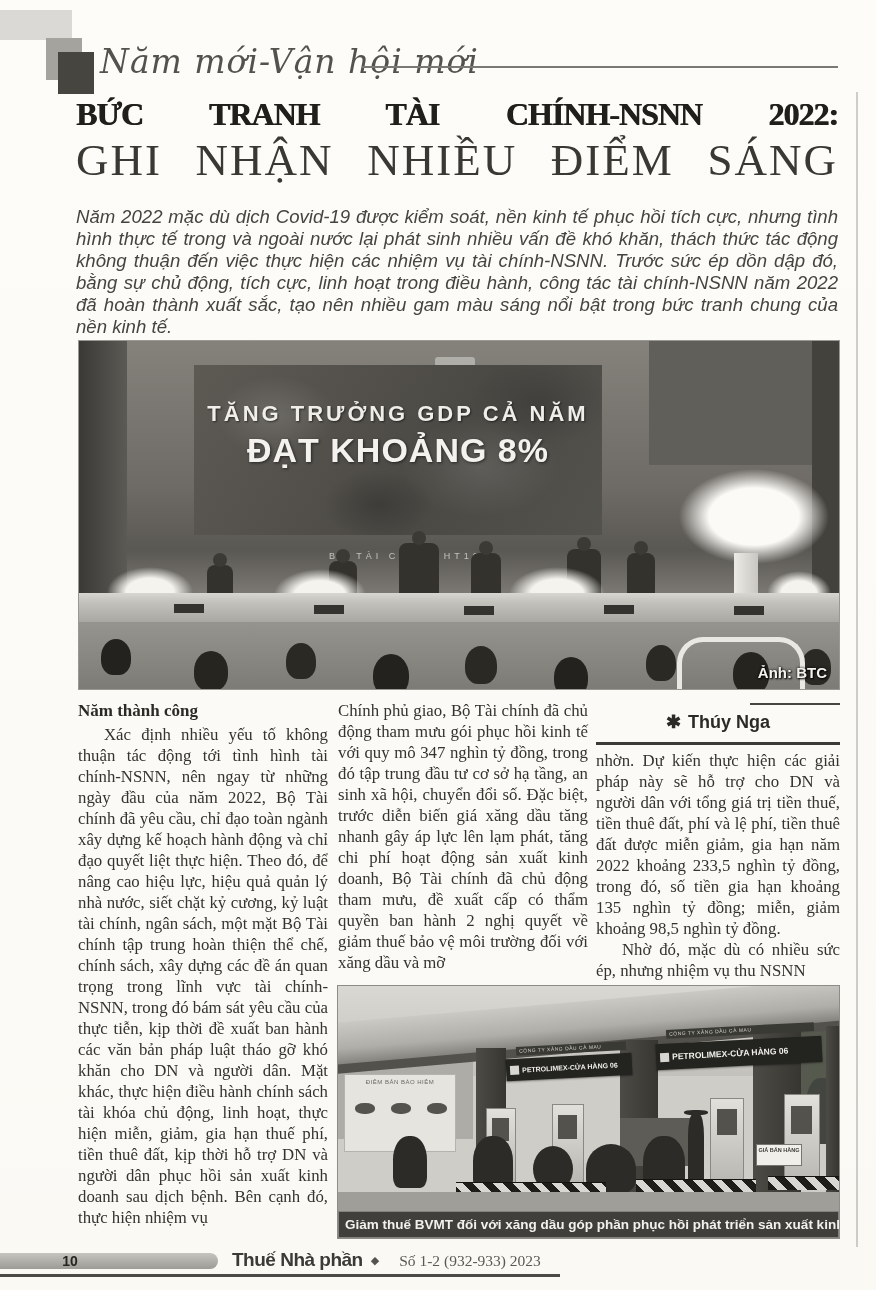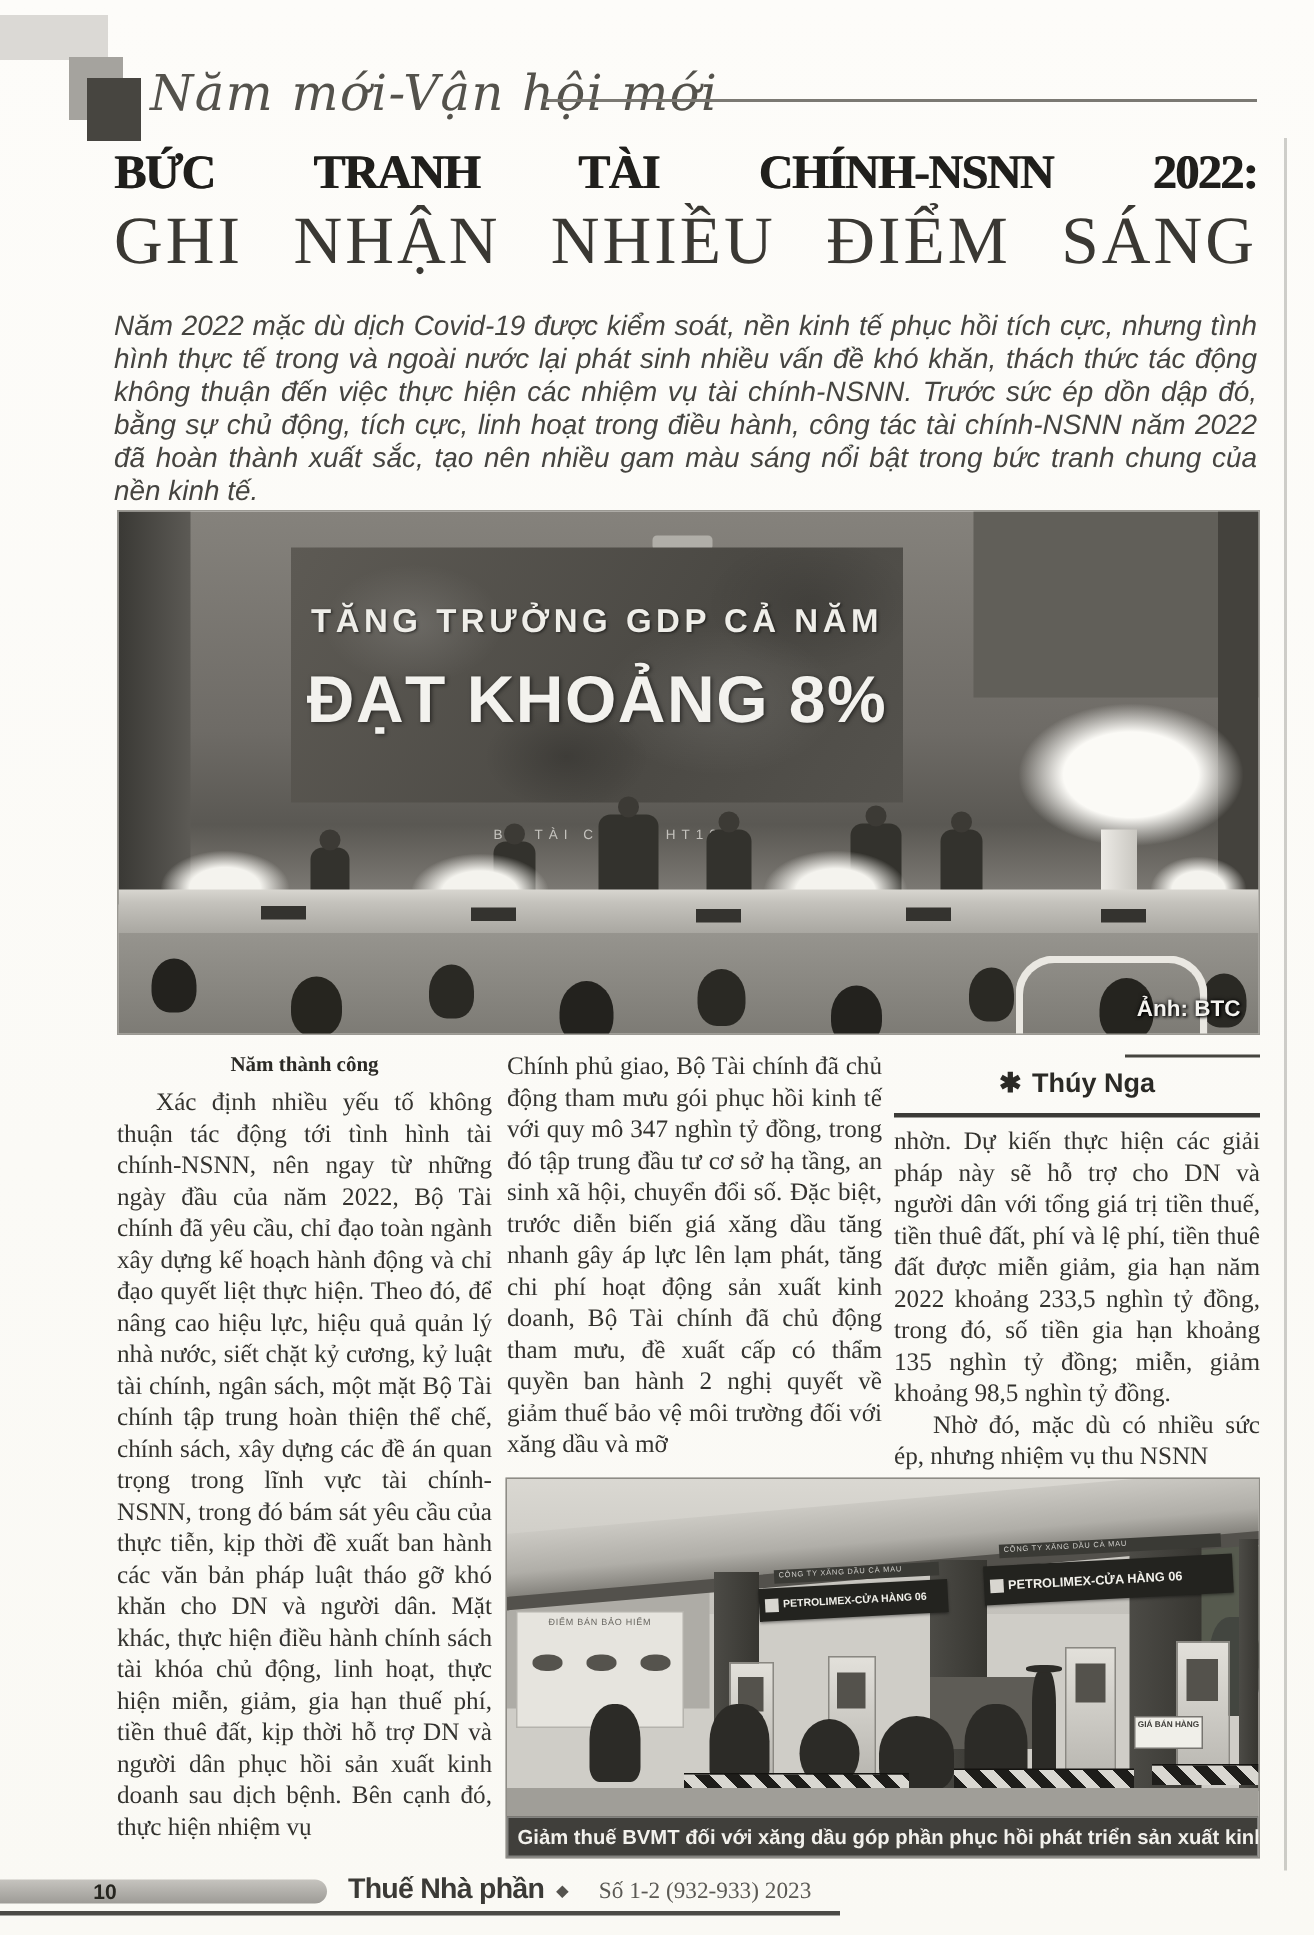--- a/index.html
+++ b/index.html
@@ -47,22 +47,22 @@
        radial-gradient(70px 45px at 85% 22%,rgba(0,0,0,.16),transparent),
        linear-gradient(120deg,#5d5a54,#4b4944 60%,#555younger)}
   .p1-screen{background:
        radial-gradient(60px 40px at 20% 30%,rgba(255,255,255,.13),transparent),
        radial-gradient(80px 50px at 70% 60%,rgba(255,255,255,.10),transparent),
        radial-gradient(55px 35px at 45% 82%,rgba(0,0,0,.20),transparent),
        radial-gradient(70px 45px at 85% 22%,rgba(0,0,0,.16),transparent),
        linear-gradient(120deg,#5d5a54,#4b4944 60%,#54524d);}
   .p1-sl1{margin-top:36px;text-align:center;color:#efeee9;font-family:"Liberation Sans",sans-serif;
           font-weight:700;font-size:22px;letter-spacing:3px;text-shadow:1px 1px 2px rgba(0,0,0,.55);}
-  .p1-sl2{margin-top:15px;text-align:center;color:#f3f2ee;font-family:"Liberation Sans",sans-serif;
-          font-weight:700;font-size:44px;letter-spacing:1px;text-shadow:1px 1px 3px rgba(0,0,0,.55);}
+  .p1-sl2{margin-top:4px;text-align:center;color:#f3f2ee;font-family:"Liberation Sans",sans-serif;
+          font-weight:700;font-size:34px;letter-spacing:1px;text-shadow:1px 1px 3px rgba(0,0,0,.55);}
   .p1-backdrop{left:250px;top:210px;font-family:"Liberation Sans",sans-serif;font-size:9px;
           letter-spacing:4px;color:#d6d4cf;opacity:.85;}
   .puff{border-radius:50%;background:radial-gradient(closest-side,#f4f3ee 0 55%,rgba(244,243,238,0) 100%);}
   .pf1{left:28px;top:226px;width:86px;height:50px;}
   .pf2{left:195px;top:228px;width:92px;height:52px;}
   .pf3{left:430px;top:226px;width:96px;height:54px;}
   .pf4{left:688px;top:230px;width:64px;height:44px;}
   .pf-big{left:600px;top:128px;width:150px;height:95px;
           background:radial-gradient(closest-side,#fbfaf6 0 60%,rgba(251,250,246,0) 100%);}
   .pedestal{left:655px;top:212px;width:24px;height:62px;background:linear-gradient(90deg,#eceae5,#c9c7c1);}
@@ -88,21 +88,21 @@
           border-radius:26px 26px 0 0;}
   .p1-credit{right:12px;bottom:8px;font-family:"Liberation Sans",sans-serif;font-weight:700;
           font-size:15px;color:#f4f3ef;text-shadow:0 0 3px #000,1px 1px 2px #000;}
 
   
   .col{font-size:16.8px;line-height:21px;text-align:justify;}
   .col p{margin:0;}
   .col1{left:78px;top:700px;width:250px;}
   .col2{left:338px;top:700px;width:250px;}
   .col3{left:596px;top:698px;width:244px;}
-  .sec-head{text-align:center;font-weight:700;font-size:14px;margin:0 0 3px 0;color:#2b2a26;}
+  .sec-head{text-align:left;font-weight:700;font-size:17px;margin:0 0 3px 0;color:#2b2a26;}
   .indent{text-indent:26px;}
   .byline-wrap{position:relative;height:52px;}
   .byline-toprule{position:absolute;right:0;top:5px;width:90px;height:2px;background:#46453f;}
   .byline-row{position:absolute;left:0;right:0;top:14px;text-align:center;
           font-family:"Liberation Sans",sans-serif;font-weight:700;font-size:18px;color:#2b2a26;}
   .byline-sym{margin-right:7px;}
   .byline-rule{position:absolute;left:0;right:0;top:44px;height:2.5px;background:#3c3b37;}
 
   
   .photo2{left:337px;top:985px;width:501px;height:252px;overflow:hidden;border:1px solid #8e8c86;background:#cfcdc7;}

